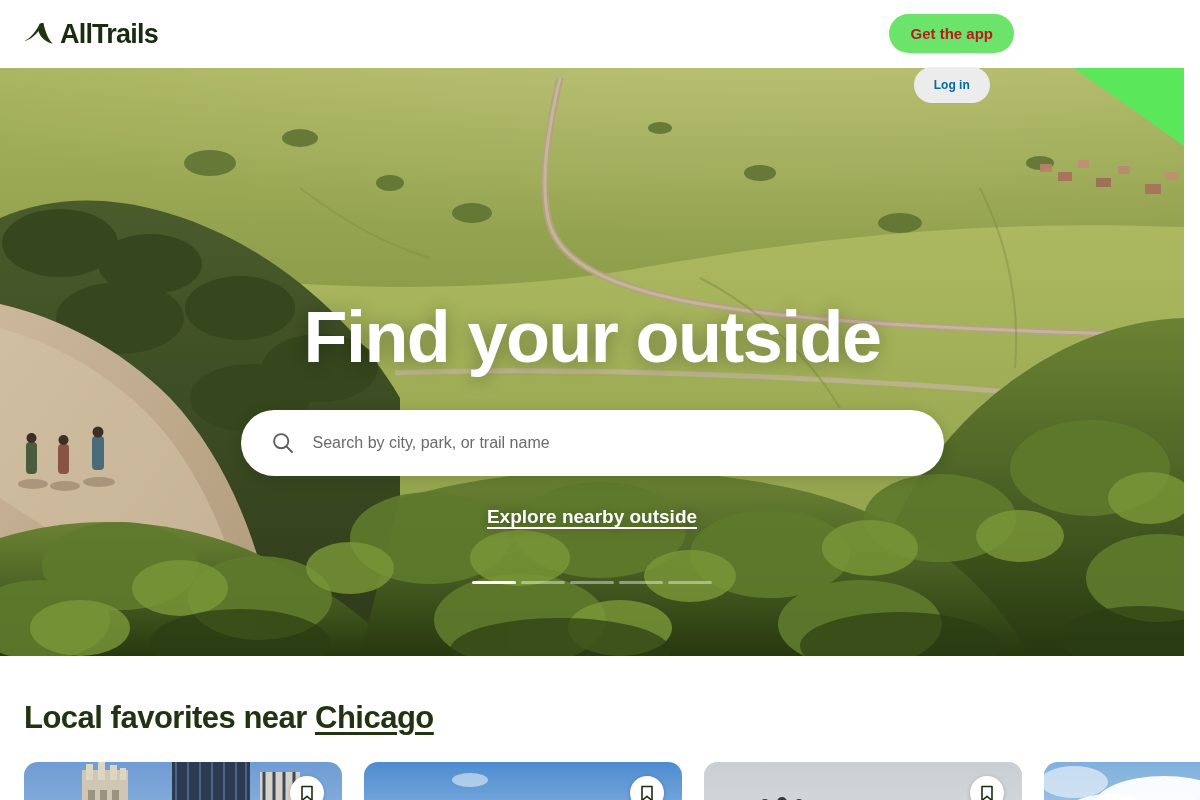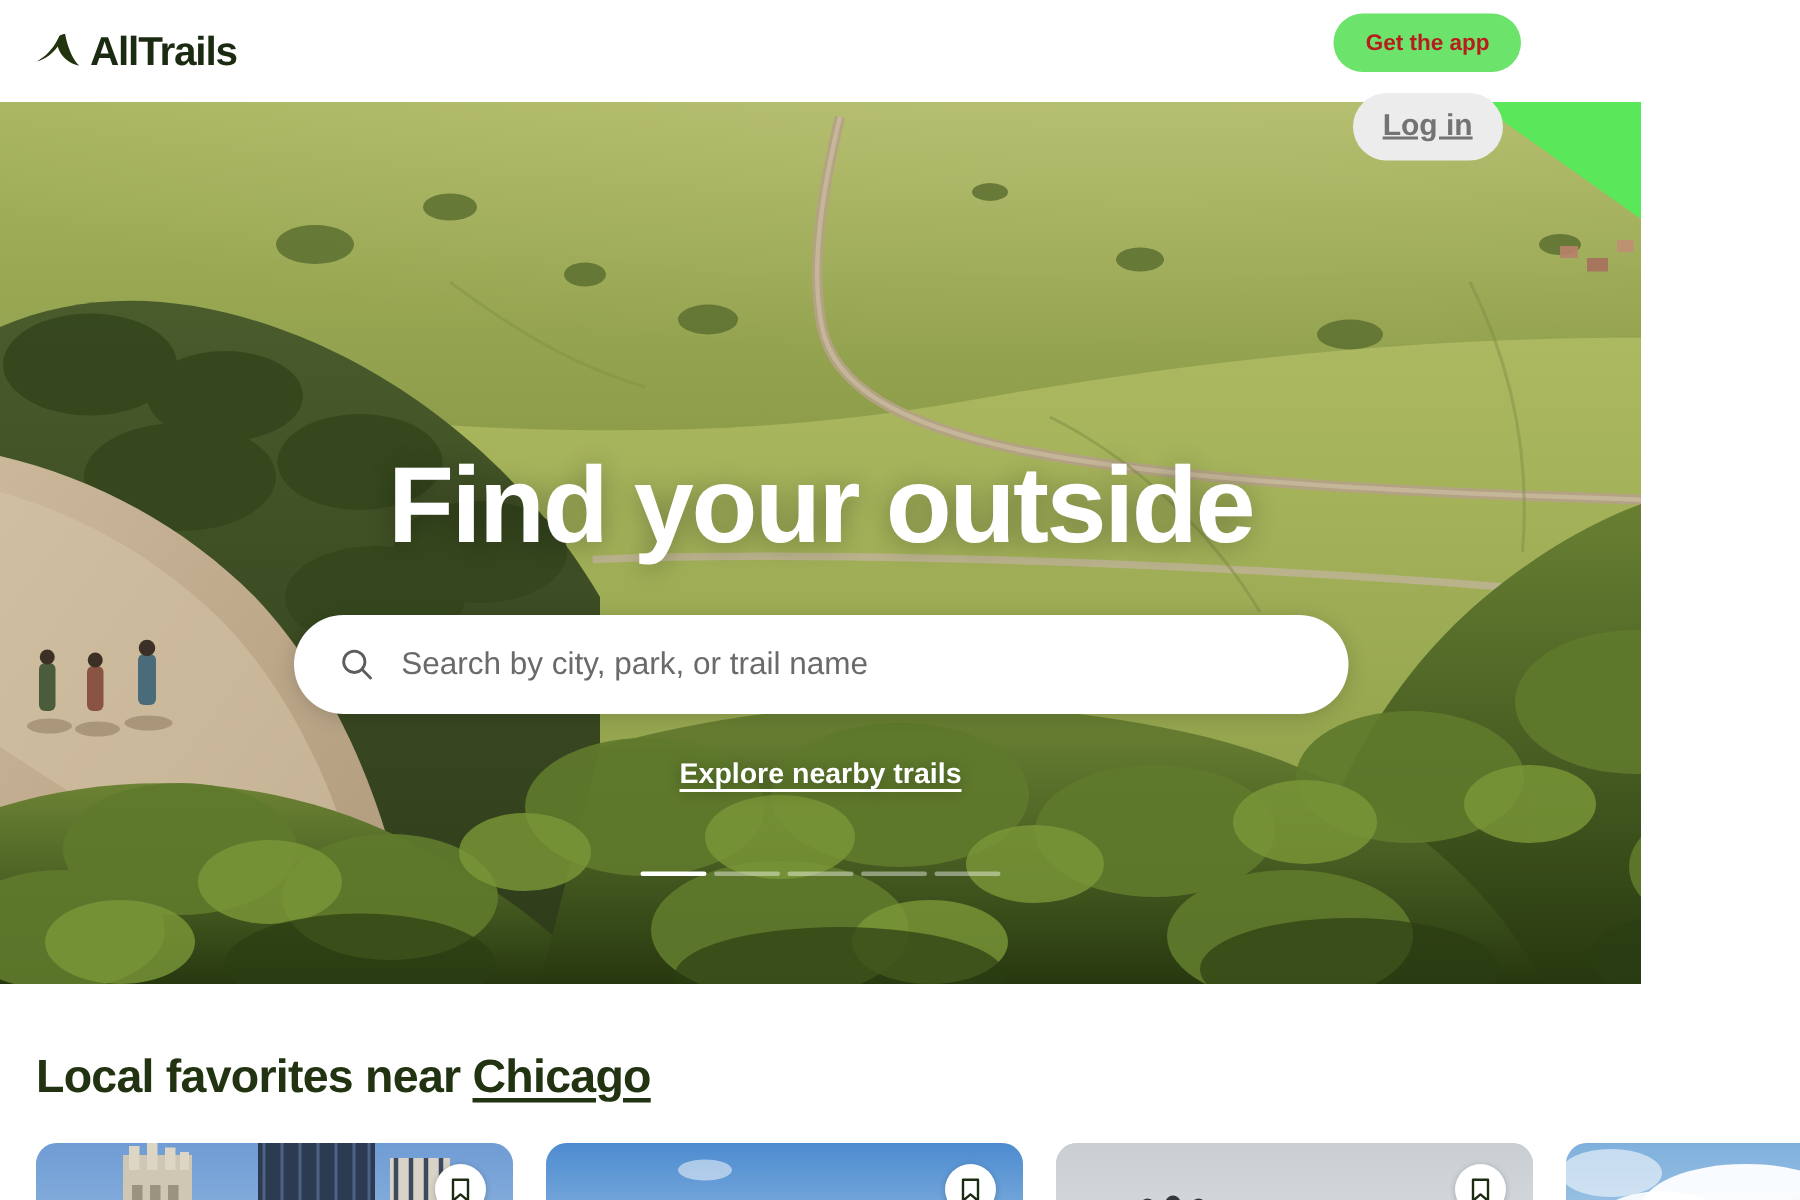--- a/index.html
+++ b/index.html
@@ -38,31 +38,30 @@
     cursor: pointer; padding: 8px 10px; white-space: nowrap;
   }
   .btn-app {
     background: #6ce46c; color: #b91c1c;
     font-size: 15px; font-weight: 700;
     border: none; border-radius: 999px;
     padding: 11px 21px; cursor: pointer; white-space: nowrap;
     font-family: "Liberation Sans", sans-serif;
   }
   .btn-login {
-    background: #ececec; color: #737373;
-    font-size: 20px; font-weight: 700;
+    background: #ececec; color: #0369a1;
+    font-size: 12px; font-weight: 700;
     border: none; border-radius: 999px;
     padding: 11px 20px; cursor: pointer; white-space: nowrap;
     font-family: "Liberation Sans", sans-serif;
-    text-decoration: underline;
   }
 
   
   .hero {
-    position: relative; width: 1094px; height: 588px;
+    position: relative; width: 1184px; height: 588px;
     overflow: hidden; background: #3c4a28;
   }
   .hero-svg { position: absolute; inset: 0; width: 1200px; height: 588px; display: block; }
   .hero-corner {
     position: absolute; top: 0; right: 0;
     width: 110px; height: 78px;
     background: #5ae85a;
     clip-path: polygon(100% 0, 100% 100%, 0 0);
     z-index: 3;
   }
@@ -81,21 +80,21 @@
     margin-top: 37px;
     width: 703px; height: 66px;
     background: #ffffff; border-radius: 999px;
     display: flex; align-items: center;
     padding: 0 30px; gap: 18px;
     box-shadow: 0 2px 14px rgba(0,0,0,0.16);
   }
   .search-icon { width: 24px; height: 24px; flex: 0 0 auto; display: block; }
   .search-input {
     border: none; outline: none; background: transparent;
-    font-size: 21px; color: #5b5b5b; width: 100%;
+    font-size: 16px; color: #5b5b5b; width: 100%;
     font-family: "Liberation Sans", sans-serif;
   }
   .search-input::placeholder { color: #6a6a6a; opacity: 1; }
   .nearby-link {
     margin-top: 30px;
     font-size: 19px; font-weight: 700; color: #ffffff;
     text-decoration: underline; text-underline-offset: 4px;
     text-decoration-thickness: 2px; cursor: pointer;
     text-shadow: 0 1px 10px rgba(0,0,0,0.32);
   }
@@ -293,21 +292,21 @@
     <h1 class="hero-title">Find your outside</h1>
 
     <div class="search-bar">
       <svg class="search-icon" viewBox="0 0 24 24">
         <circle cx="10.2" cy="10.2" r="7.1" fill="none" stroke="#5d5d5d" stroke-width="1.9"></circle>
         <line x1="15.4" y1="15.4" x2="21" y2="21" stroke="#5d5d5d" stroke-width="1.9" stroke-linecap="round"></line>
       </svg>
       <input class="search-input" type="text" placeholder="Search by city, park, or trail name" style="">
     </div>
 
-    <span class="nearby-link">Explore nearby trails</span>
+    <span class="nearby-link">Explore nearby outside</span>
 
     <div class="progress">
       <span class="seg active"></span>
       <span class="seg"></span>
       <span class="seg"></span>
       <span class="seg"></span>
       <span class="seg"></span>
     </div>
   </div>
 </section>

